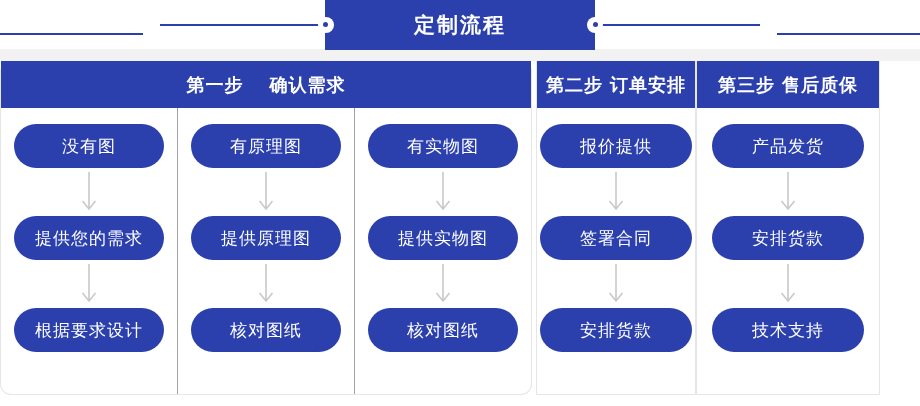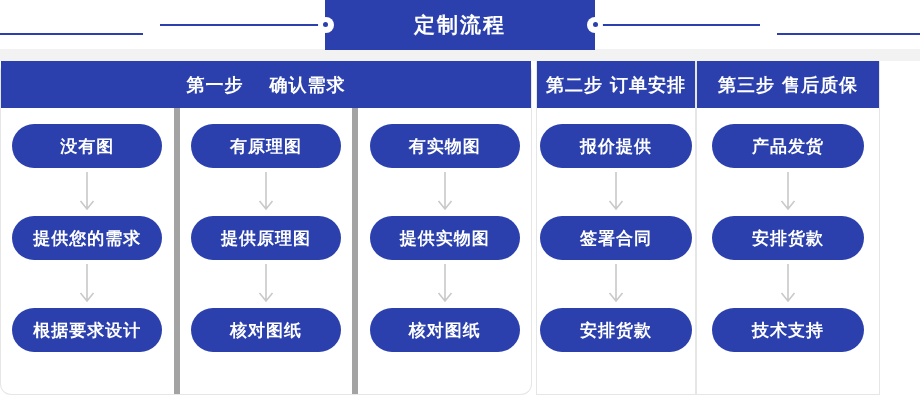--- a/index.html
+++ b/index.html
@@ -144,34 +144,34 @@
   
   .col {
     flex: 1;
     display: flex;
     flex-direction: column;
     align-items: center;
     padding-top: 16px;
     box-sizing: border-box;
   }
   .panel.p1 .col + .col {
-    border-left: 6px solid #a3a3a3;
+    border-left: 1px solid #a3a3a3;
   }
 
   .pill {
     width: 150px;
     height: 44px;
     background: #2b40ad;
     border-radius: 24px;
     color: #ffffff;
     display: flex;
     align-items: center;
     justify-content: center;
     font-size: 17px;
-    font-weight: bold;
+    font-weight: normal;
     letter-spacing: 1px;
     box-sizing: border-box;
     flex: none;
   }
   .panel.p2 .pill,
   .panel.p3 .pill { width: 152px; }
 
   .arrow {
     width: 20px;
     height: 48px;

